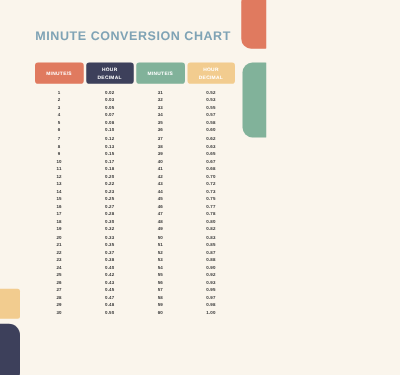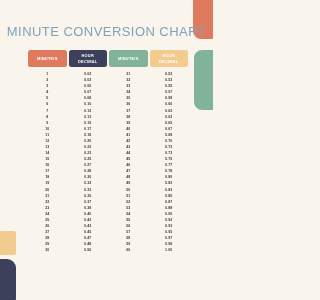--- a/index.html
+++ b/index.html
@@ -26,21 +26,21 @@
   }
   #deco-navy-bottom-left{
     left:-10px;top:259px;width:26px;height:48px;
     background:#3d405b;border-radius:9px;
   }
 
   
   #title{
     position:absolute;left:0;right:0;top:24px;
     text-align:center;
-    font-size:13px;font-weight:normal;letter-spacing:.45px;
+    font-size:10px;font-weight:bold;letter-spacing:.45px;
     color:#7fa3b5;
     white-space:nowrap;
   }
 
   
   #table-wrap{
     position:absolute;left:26px;top:50px;width:164px;
   }
   table{border-collapse:separate;border-spacing:2px 0;width:164px;table-layout:fixed;}
   thead th{

